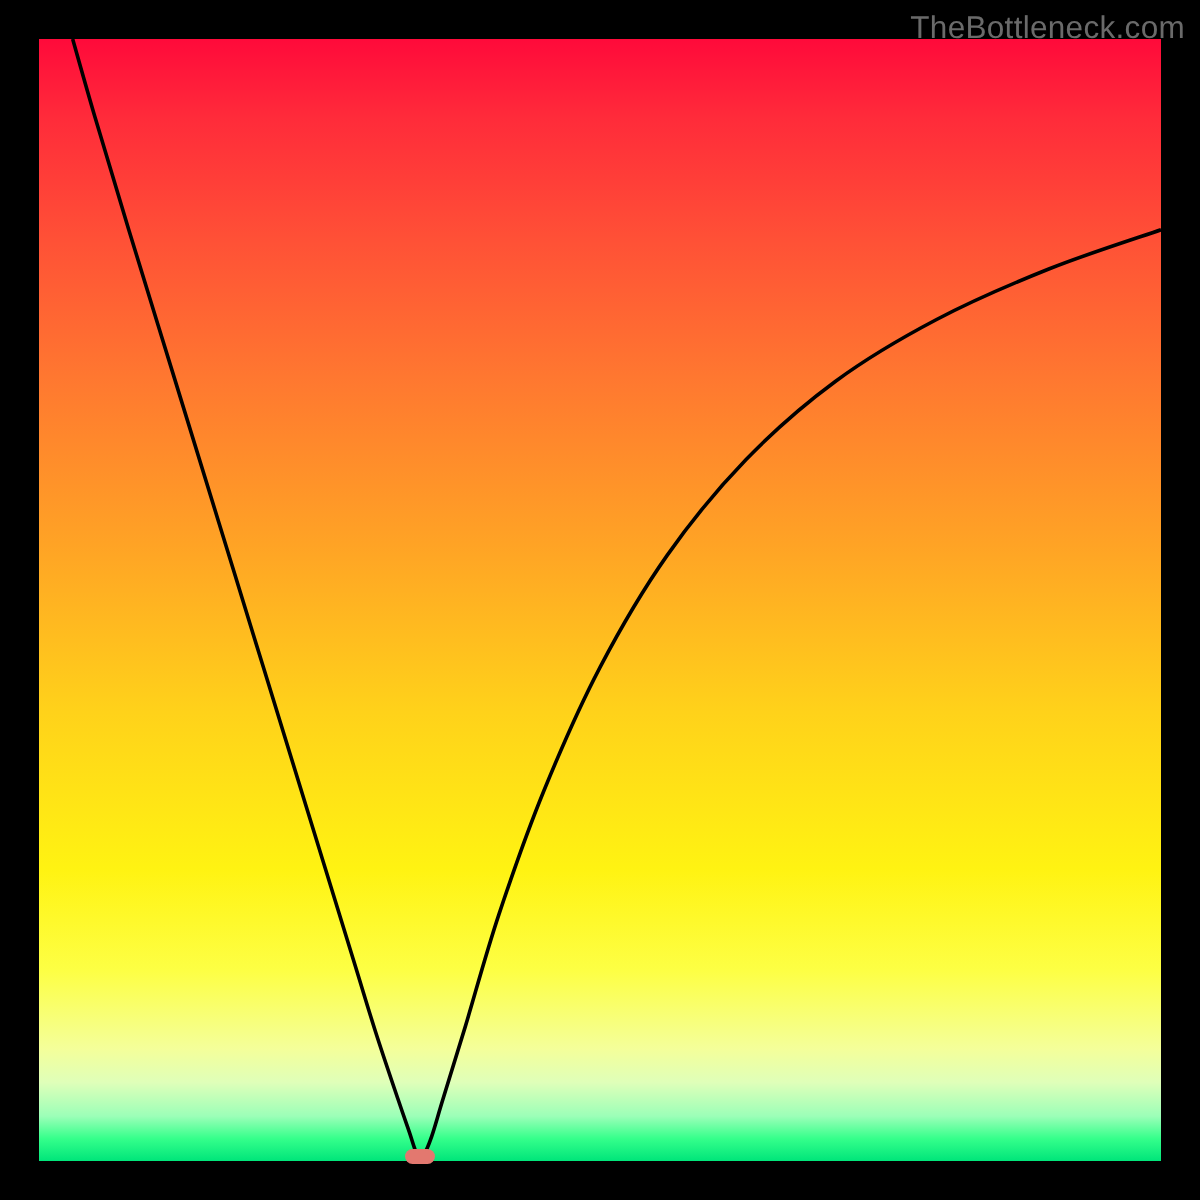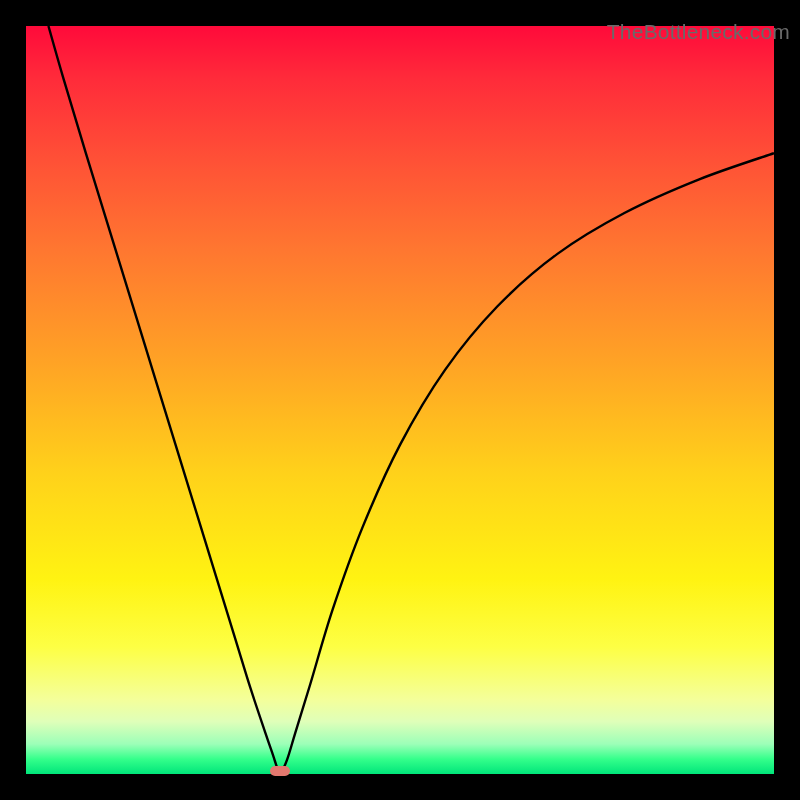--- a/index.html
+++ b/index.html
@@ -28,21 +28,21 @@
       #fdff44 83%,
       #f4ff9a 90%,
       #dfffb9 93%,
       #9cffb8 96%,
       #35ff8b 98%,
       #00e57a 100%
     );
   }
   .watermark {
     position: absolute;
-    top: 20px;
+    top: 7px;
     right: 10px;
     color: #6a6a6a;
     font-size: 21px;
     font-weight: 500;
     letter-spacing: 0.2px;
     user-select: none;
   }
   svg.curve {
     position: absolute;
     left: 0;

